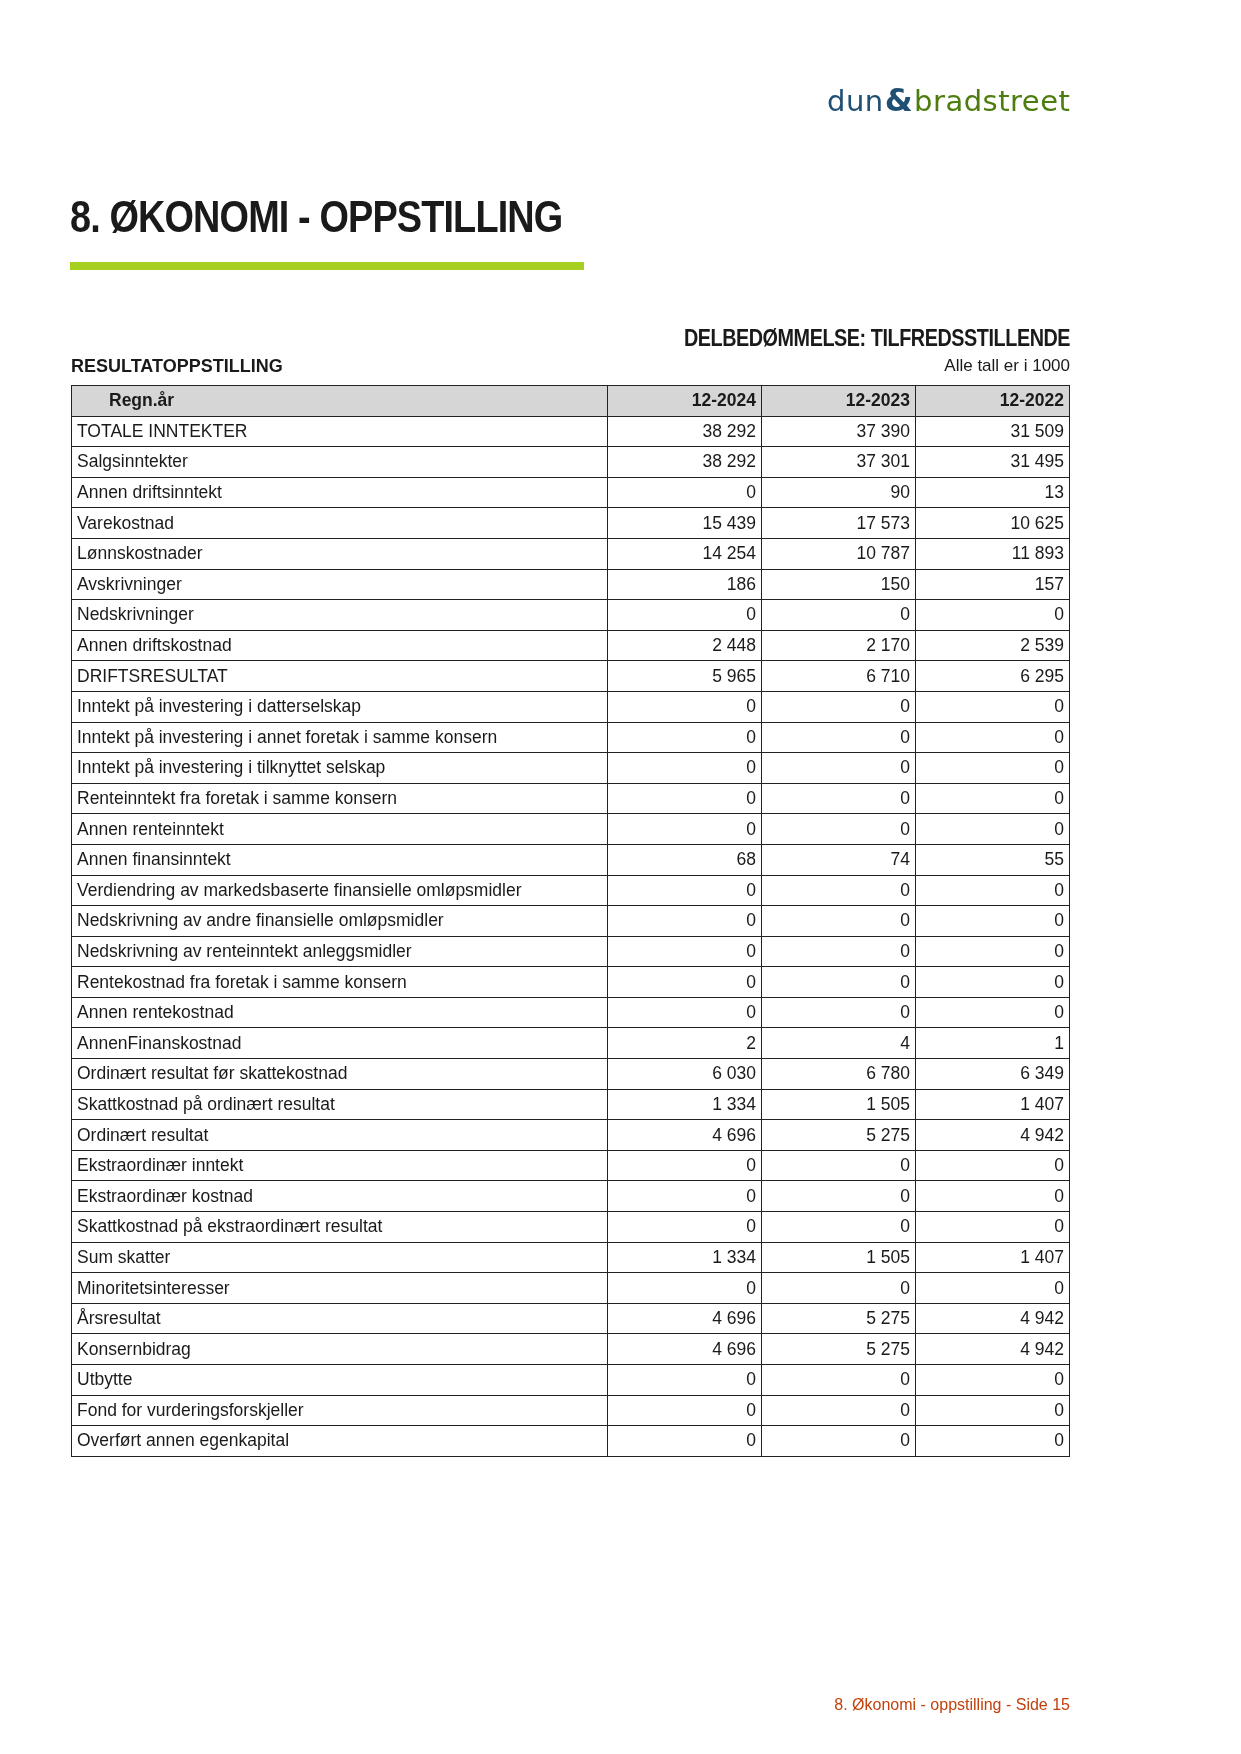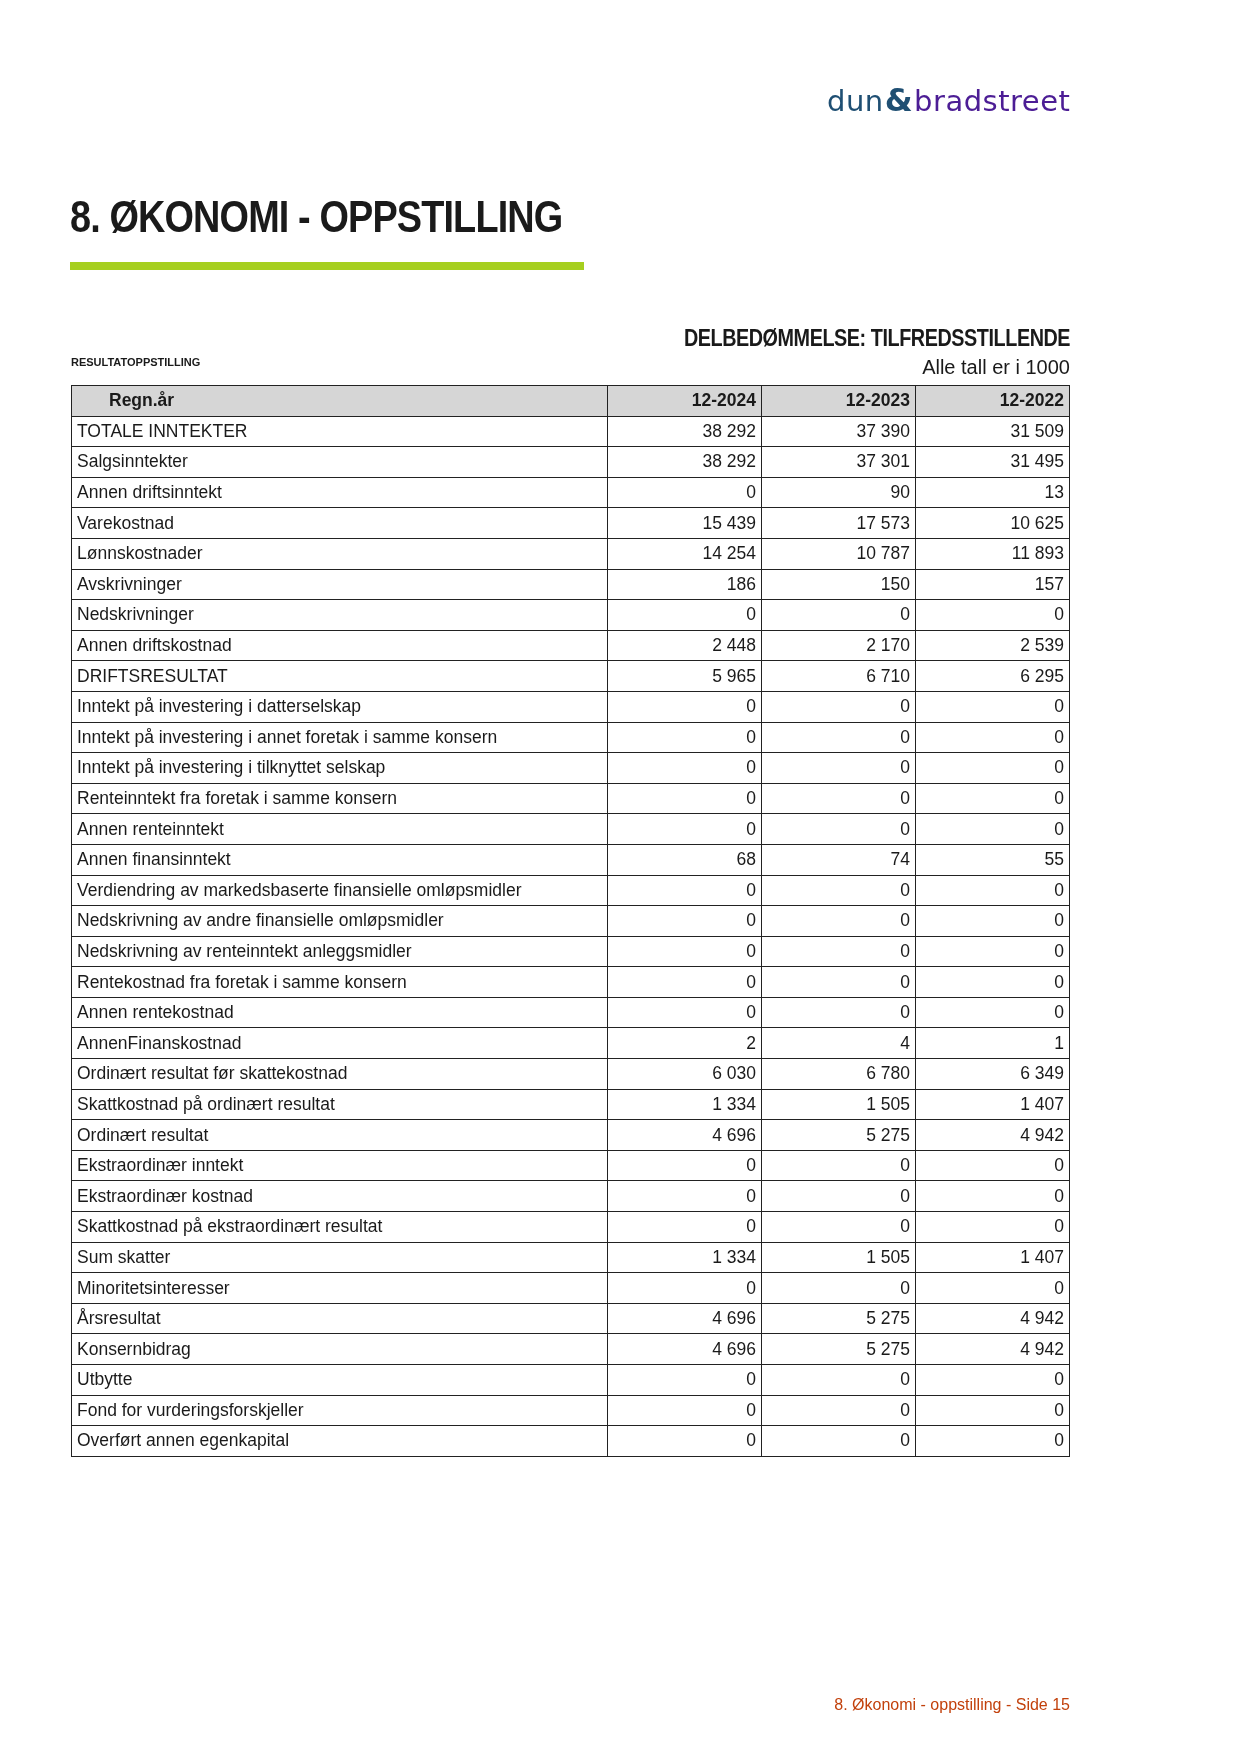--- a/index.html
+++ b/index.html
@@ -3,32 +3,32 @@
 <meta charset="utf-8">
 <style>
   html, body { margin: 0; padding: 0; background: #ffffff; }
   body { width: 1241px; height: 1754px; position: relative; overflow: hidden;
          font-family: "Liberation Sans", "DejaVu Sans", sans-serif; color: #1a1a1a; }
   .logo { position: absolute; top: 80px; left: 827px; width: 240px; height: 40px;
           font-family: "DejaVu Sans", "Liberation Sans", sans-serif; font-size: 29px;
           letter-spacing: 0.5px; white-space: nowrap; line-height: 40px; }
   .logo .dun { color: #1f4f73; }
   .logo .amp { color: #1f4f73; font-weight: bold; font-size: 32px; margin: 0 1px; }
-  .logo .brad { color: #4c1d95; }
+  .logo .brad { color: #4d7c0f; }
   .page-title { position: absolute; top: 192px; left: 70px; margin: 0;
                 font-family: "Liberation Sans", sans-serif; font-weight: bold;
                 font-size: 44px; letter-spacing: -1px; color: #1a1a1a;
                 transform: scaleX(0.86); transform-origin: left top; white-space: nowrap; }
   .title-rule { position: absolute; top: 262px; left: 70px; width: 514px; height: 8px;
                 background: #a6cf1f; }
   .rating { position: absolute; top: 325px; right: 171px; margin: 0;
             font-weight: bold; font-size: 23px; letter-spacing: -0.5px; white-space: nowrap;
             transform: scaleX(0.86); transform-origin: right top; }
-  .section-label { position: absolute; top: 356px; left: 71px; font-weight: bold; font-size: 11px; }
-  .unit-note { position: absolute; top: 356px; right: 171px; font-size: 20px; }
+  .section-label { position: absolute; top: 356px; left: 71px; font-weight: bold; font-size: 18px; }
+  .unit-note { position: absolute; top: 356px; right: 171px; font-size: 17px; }
   table.fin { position: absolute; top: 385px; left: 71px; width: 999px;
               border-collapse: collapse; font-size: 17.5px; }
   table.fin td, table.fin th { border: 1px solid #222; height: 30.6px; padding: 0 5px;
                                box-sizing: border-box; white-space: nowrap; }
   table.fin th { background: #d6d6d6; font-weight: bold; padding-left: 37px; }
   table.fin th.lbl, table.fin td.lbl { text-align: left; width: 536px; }
   table.fin th.num, table.fin td.num { text-align: right; width: 154px; }
   table.fin tr.bold td { font-weight: normal; }
   table.fin { border: 1.5px solid #222; }
   .footer { position: absolute; top: 1696px; right: 171px; font-size: 16px; color: #c2410c; white-space: nowrap; }

